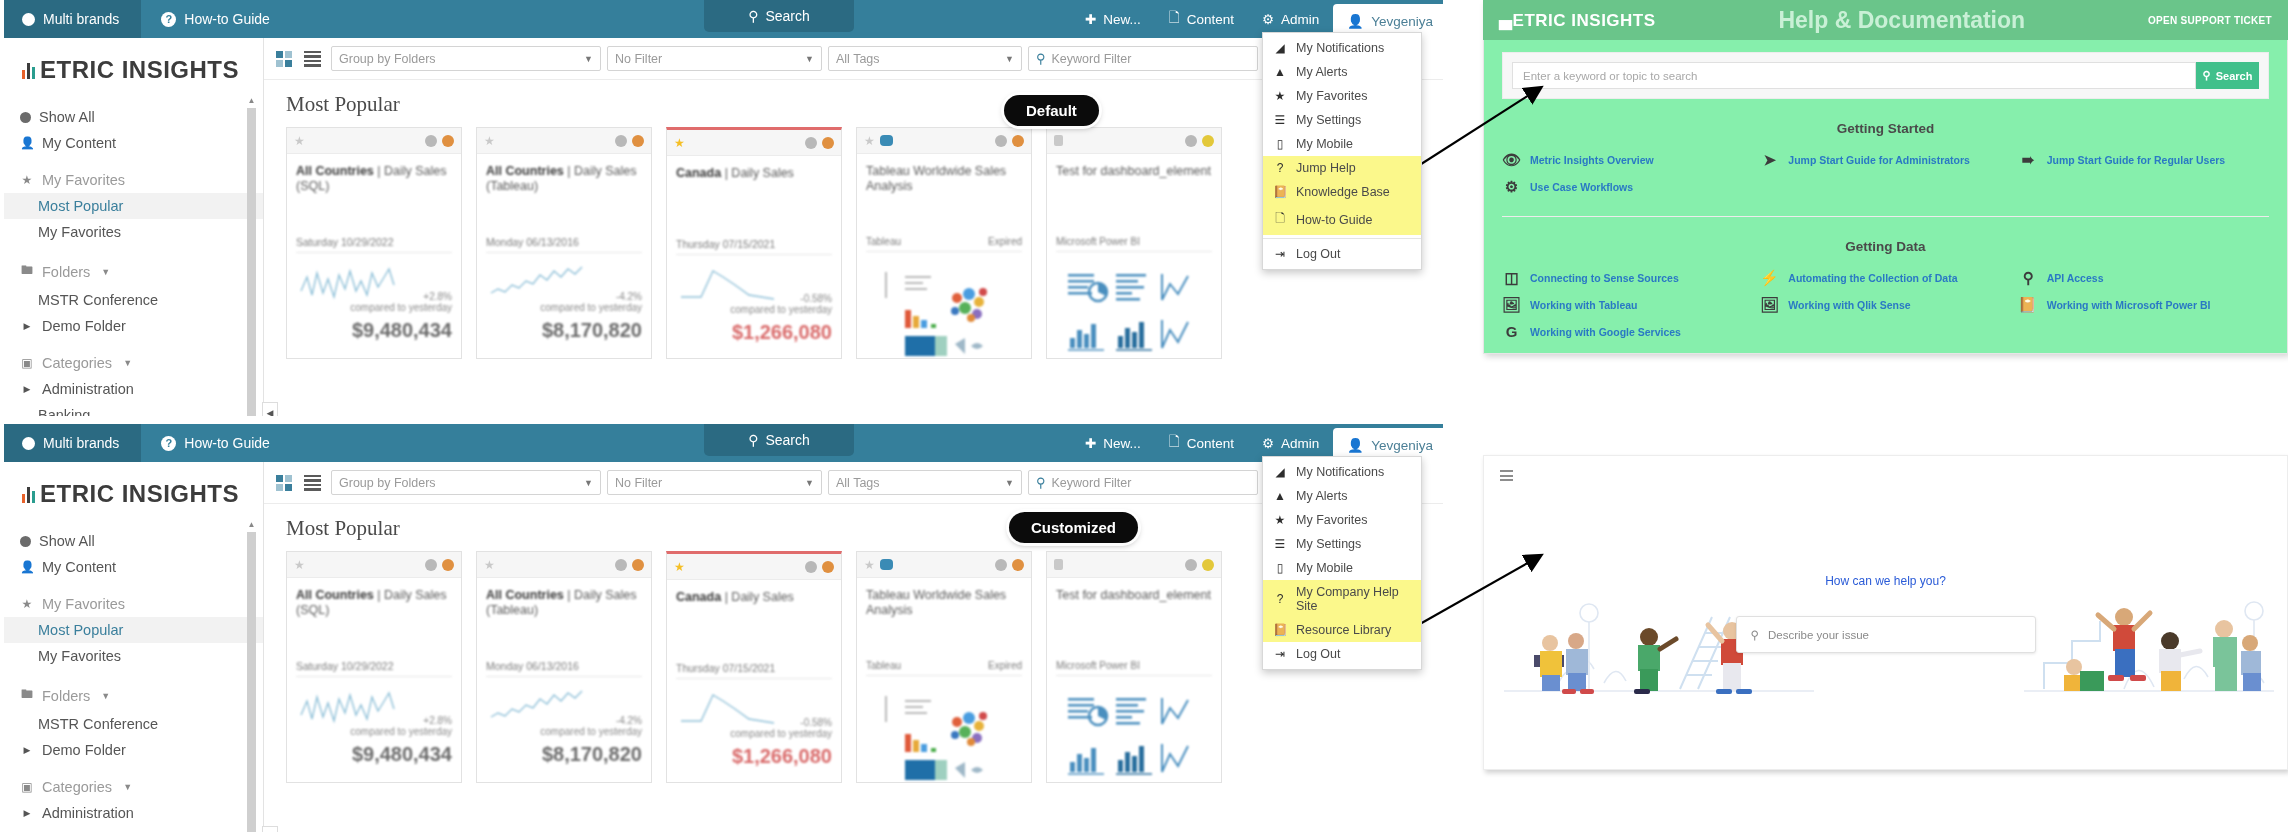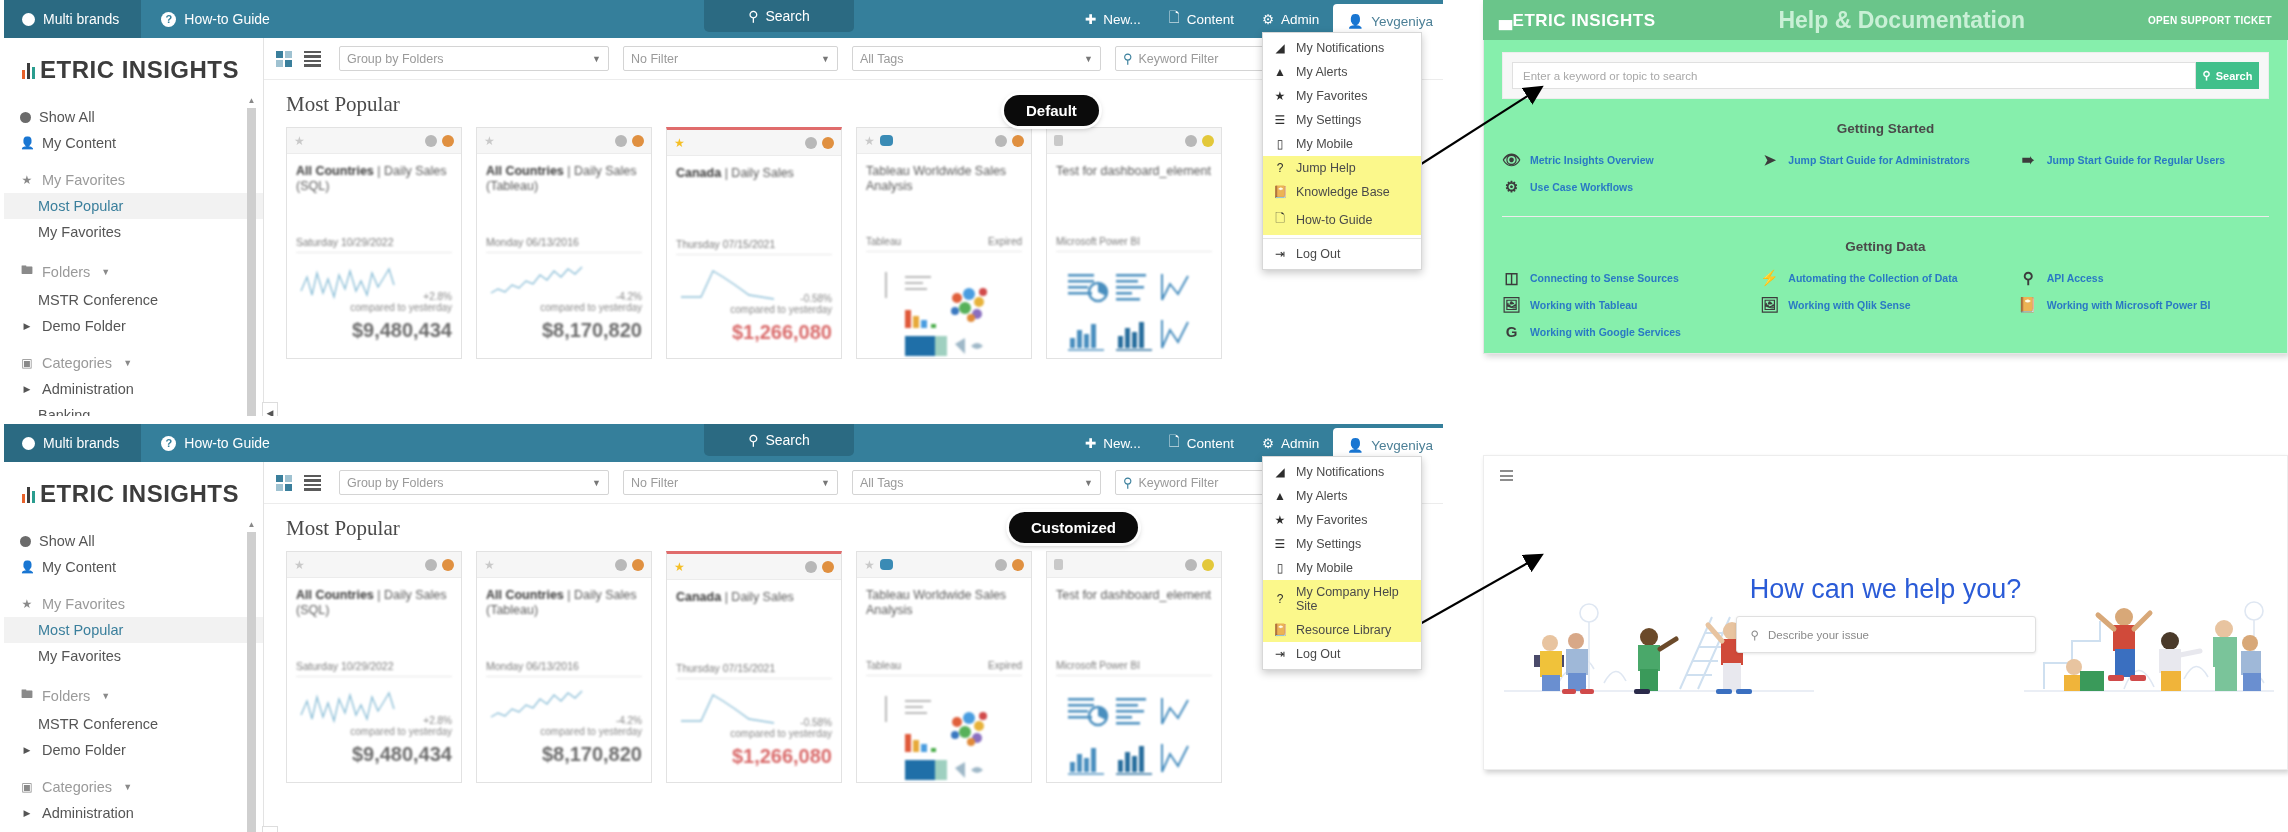--- a/index.html
+++ b/index.html
@@ -74,37 +74,37 @@
   .collapse-handle {
     position: absolute; left: 258px; bottom: 4px; width: 16px; height: 22px;
     border: 1px solid #ddd; background: #fff; color: #555; font-size: 9px;
     display: flex; align-items: center; justify-content: center; z-index: 4;
   }
 
   
   .main { flex: 1 1 auto; position: relative; background: #fff; }
   .filterbar {
     height: 42px; border-bottom: 1px solid #ececec; display: flex; align-items: center;
-    gap: 14px; padding: 0 12px;
+    gap: 6px; padding: 0 12px;
   }
   .viewtoggle { display: flex; align-items: center; gap: 12px; padding-right: 4px; }
   .grid-ico { display: grid; grid-template-columns: 7px 7px; grid-template-rows: 7px 7px; gap: 2px; }
   .grid-ico span { background: #3a7f9c; display: block; }
   .grid-ico span:nth-child(2), .grid-ico span:nth-child(3) { background: #9fc2d1; }
   .list-ico { display: flex; flex-direction: column; gap: 2px; }
   .list-ico span { width: 17px; height: 2.5px; background: #5a5a5a; display: block; }
   .select {
     height: 25px; border: 1px solid #d4d4d4; background: #fff; color: #9a9a9a;
     font-size: 12.5px; display: flex; align-items: center; justify-content: space-between;
     padding: 0 7px; border-radius: 2px;
   }
   .select .arr { color: #777; font-size: 9px; }
   .sel-folders { width: 270px; }
   .sel-nofilter { width: 215px; text-align: center; }
-  .sel-tags { width: 249px; }
+  .sel-tags { width: 194px; }
   .kw {
     width: 230px; height: 25px; border: 1px solid #d4d4d4; border-radius: 2px;
     display: flex; align-items: center; gap: 6px; padding: 0 7px; color: #9a9a9a; font-size: 12.5px;
   }
   .kw .mag { color: #3a7f9c; font-size: 13px; }
 
   .section-title { font-family: "Liberation Serif", serif; font-size: 21px; color: #4a4a4a; padding: 12px 0 10px 22px; }
   .cards { display: flex; gap: 14px; padding: 0 0 0 22px; }
   .card { width: 176px; height: 232px; border: 1px solid #e2e2e2; background: #fff; position: relative; }
   .card.redtop { border-top: 3px solid #e06c6c; }
@@ -184,21 +184,21 @@
 
   .help-panel {
     position: absolute; left: 40px; top: 455px; width: 805px; height: 315px;
     background: #fff; border: 1px solid #ededed; box-shadow: 2px 3px 5px rgba(0,0,0,.18);
     overflow: hidden;
   }
   .help-burger { position: absolute; left: 16px; top: 14px; display: flex; flex-direction: column; gap: 2.5px; }
   .help-burger span { width: 13px; height: 2px; background: #8d8d8d; display: block; }
   .help-title {
     position: absolute; top: 118px; left: 0; right: 0; text-align: center;
-    font-size: 27px; color: #2a5bd7;
+    font-size: 12px; color: #2a5bd7;
   }
   .help-search {
     position: absolute; top: 160px; left: 50%; transform: translateX(-50%);
     width: 300px; height: 37px; background: #fff; border: 1px solid #e0e0e0; border-radius: 3px;
     box-shadow: 0 1px 3px rgba(0,0,0,.10); display: flex; align-items: center; gap: 9px; padding: 0 14px;
     color: #8a8a8a; font-size: 11.5px; z-index: 3;
   }
   .help-art { position: absolute; bottom: 58px; left: 0; right: 0; height: 140px; }
   .panel-shadow { box-shadow: 2px 3px 6px rgba(0,0,0,.16); }
 </style>

